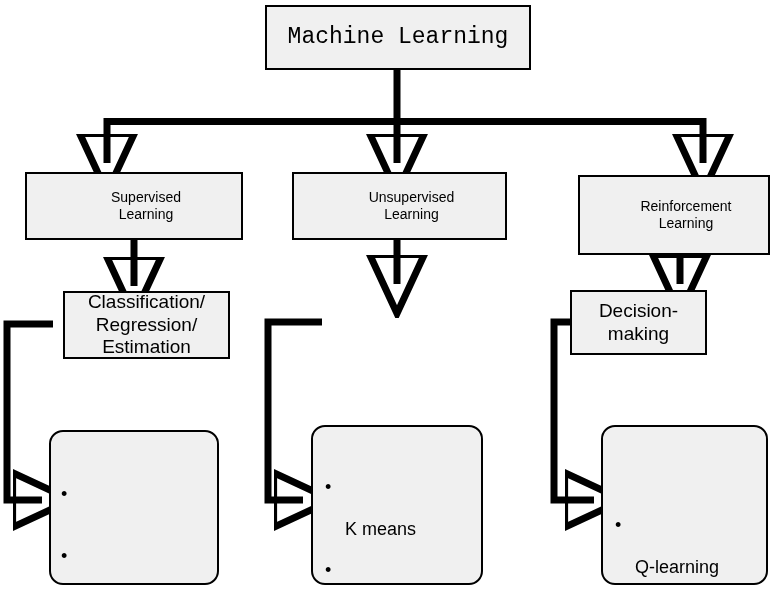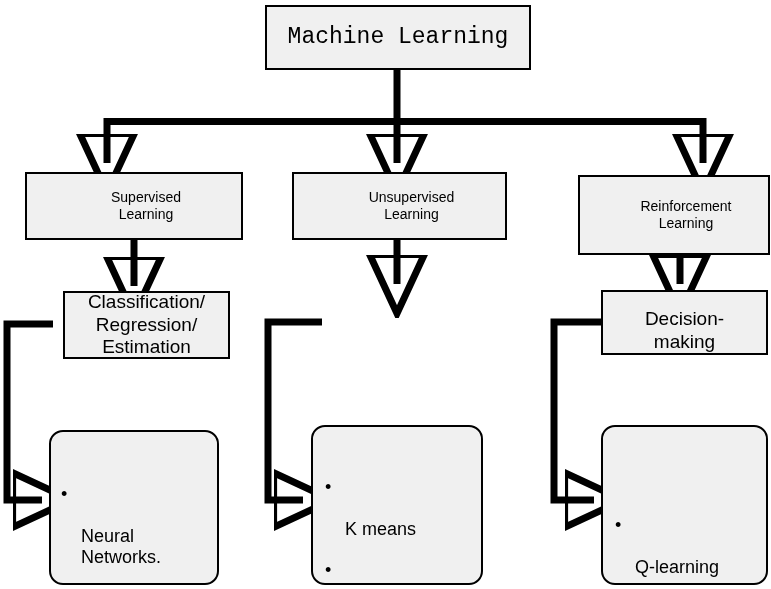--- a/index.html
+++ b/index.html
@@ -130,31 +130,29 @@
 Learning</span>
   </div>
 
   <div class="node level2" style="left:63px; top:291px; width:167px; height:68px;">
     <span>Classification/
 Regression/
 Estimation</span>
   </div>
 
 
-  <div class="node level2" style="left:601px; top:290px; width:167px; height:65px;align-items:flex-end;">
+  <div class="node level2" style="left:570px; top:290px; width:137px; height:65px;">
     <span>Decision-
 making</span>
   </div>
 
   <div class="node listbox" style="left:49px; top:430px; width:170px; height:155px;">
     <ul style="padding:14px 8px 0 4px;">
       <li>
         <span class="bullet">•</span>
-        <span>Neural
-Networks.</span>
       </li>
       <li>
         <span class="bullet">•</span>
         
       </li>
       
     </ul>
   </div>
 
   <div class="node listbox" style="left:311px; top:425px; width:172px; height:160px;">

